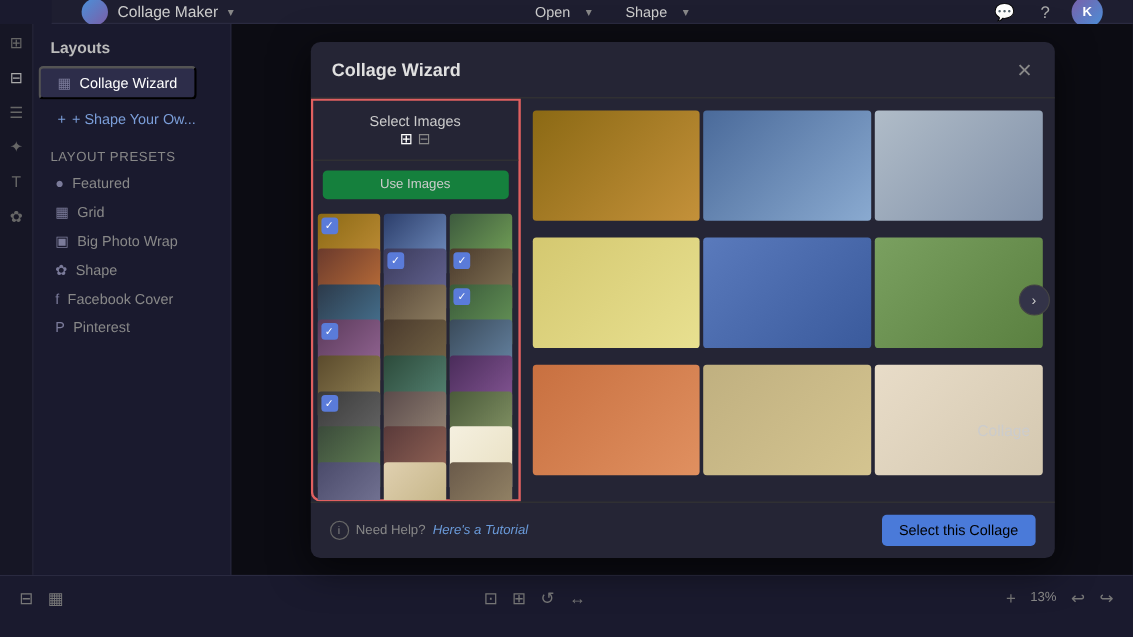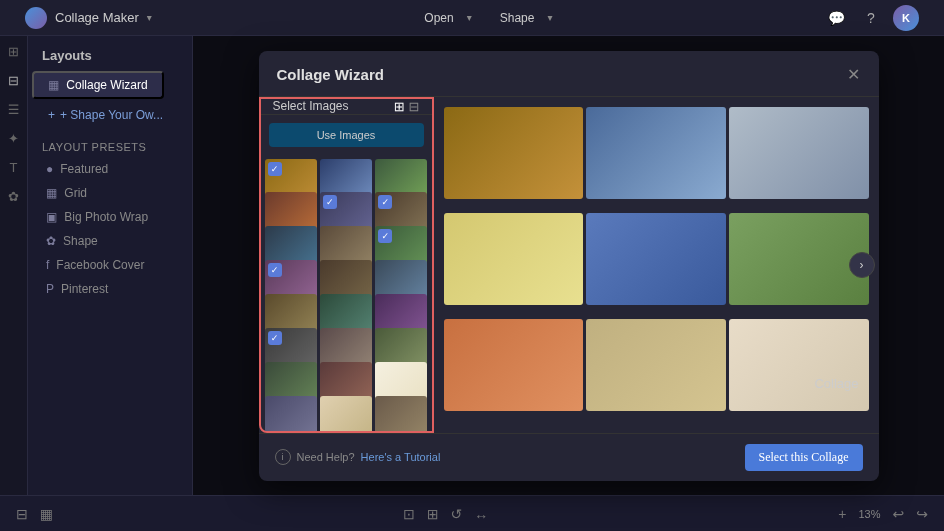--- a/index.html
+++ b/index.html
@@ -7,27 +7,28 @@
       width: 944px;
       height: 531px;
       background: #1a1a2e;
       font-family: -apple-system, BlinkMacSystemFont, 'Segoe UI', sans-serif;
       overflow: hidden;
       position: relative;
     }
 
     
     .top-bar {
-      height: 36px;
+      height: 20px;
       background: #1e1e30;
       display: flex;
       align-items: center;
       padding: 0 25px;
       justify-content: space-between;
       border-bottom: 1px solid #2a2a40;
+      margin-left: 43px;
     }
     .top-bar-left {
       display: flex;
       align-items: center;
       gap: 8px;
     }
     .app-logo {
       width: 22px; height: 22px;
       background: linear-gradient(135deg, #4a90d9, #7b5ea7);
       border-radius: 50%;
@@ -213,25 +214,26 @@
     
     .image-selector {
       width: 175px;
       border-right: 1px solid #333;
       display: flex;
       flex-direction: column;
       border: 2px solid #e06060;
       border-radius: 0 0 0 8px;
     }
     .selector-header {
-      padding: 0 12px;
+      padding: 10px 12px;
       display: flex;
       align-items: center;
       justify-content: space-between;
       border-bottom: 1px solid #333;
+      flex-direction: column;
     }
     .selector-title {
       color: #ccc;
       font-size: 12px;
       font-weight: 500;
     }
     .view-toggle {
       display: flex;
       gap: 4px;
     }
@@ -239,21 +241,21 @@
       background: none;
       border: none;
       color: #888;
       cursor: pointer;
       font-size: 13px;
     }
     .view-btn.active { color: #fff; }
     .use-images-btn {
       margin: 8px;
       padding: 6px;
-      background: #0c4a6e;
+      background: #15803d;
       border: none;
       border-radius: 4px;
       color: #ccc;
       font-size: 11px;
       cursor: pointer;
       text-align: center;
     }
     .image-grid {
       display: grid;
       grid-template-columns: repeat(3, 1fr);
@@ -358,30 +360,30 @@
     .help-text {
       color: #888;
       font-size: 11px;
       display: flex;
       align-items: center;
       gap: 6px;
     }
     .help-link {
       color: #6a9ad9;
       cursor: pointer;
+      font-style: italic;
     }
     .select-collage-btn {
       background: #4a7ad9;
-      color: #ffffff;
+      color: #000000;
       border: none;
       border-radius: 4px;
       padding: 6px 14px;
       font-size: 12px;
       cursor: pointer;
-      font-family: Liberation Serif, serif;
     }
 
     
     .bottom-bar {
       height: 36px;
       background: #1a1a2e;
       border-top: 1px solid #2a2a40;
       display: flex;
       align-items: center;
       justify-content: space-between;
@@ -569,21 +571,21 @@
 
               <div class="collage-cell" style="background:linear-gradient(135deg,#d4c870,#e8e090);grid-column:1;grid-row:2;height:92px;"></div>
               <div class="collage-cell" style="background:linear-gradient(135deg,#5a7abc,#3a5a9c);grid-column:2;grid-row:2;height:92px;"></div>
               <div class="collage-cell" style="background:linear-gradient(135deg,#7aa060,#5a8040);grid-column:3;grid-row:2;height:92px;"></div>
 
               <div class="collage-cell" style="background:linear-gradient(135deg,#c87040,#e09060);grid-column:1;grid-row:3;height:92px;"></div>
               <div class="collage-cell" style="background:linear-gradient(135deg,#c0b080,#d4c490);grid-column:2;grid-row:3;height:92px;"></div>
               <div class="collage-cell" style="background:linear-gradient(135deg,#e8dcc8,#d4c8b0);grid-column:3;grid-row:3;height:92px;"></div>
             </div>
 
-            <div style="position:absolute;bottom:42px;right:20px;color:#ccc;font-size:13px;">Collage</div>
+            <div style="position:absolute;bottom:52px;right:20px;color:#ccc;font-size:13px;">Collage</div>
 
             <button class="next-btn">›</button>
           </div>
         </div>
 
         <div class="modal-footer">
           <div class="help-text">
             <span class="info-icon">i</span>
             <span>Need Help?</span>
             <span class="help-link">Here's a Tutorial</span>

